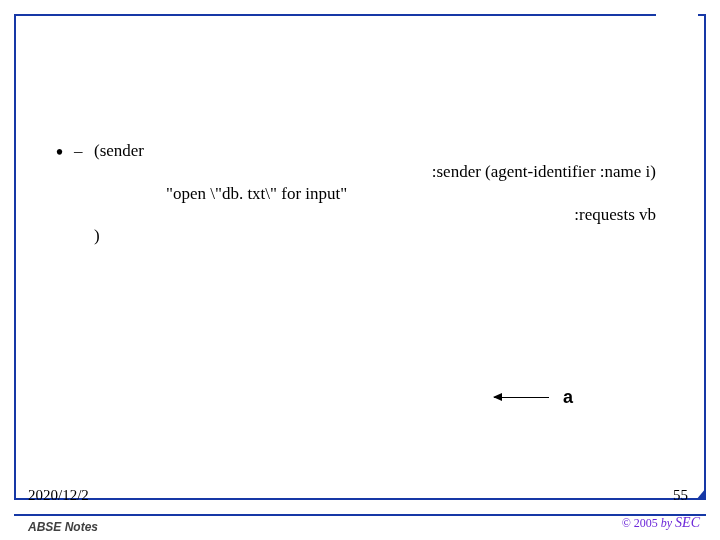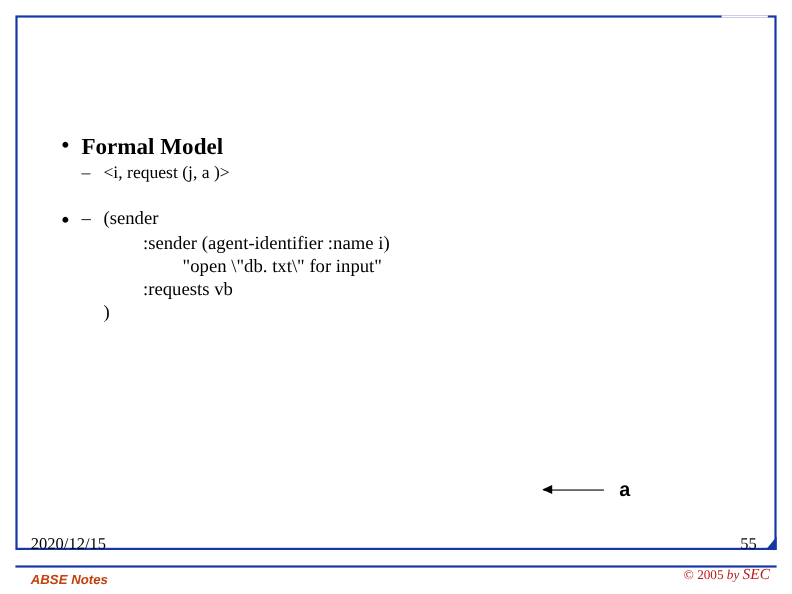--- a/index.html
+++ b/index.html
@@ -58,21 +58,21 @@
   .dash > li::before {
     content: "–";
     position: absolute; left: 0; top: 0;
   }
   .sec1 .dash > li { font-size: 16px; margin-top: 2px; }
   .sec2 { margin-top: 20px; }
   .sec2 .dash.sub1 > li { font-size: 19px; margin-top: 1px; }
   .codeblock { margin-top: 18px; }
   .codeblock .dash > li { font-size: 17px; }
   .cline { display: block; padding-left: 0; }
-  .ind1 { padding-left: 36px; }
+  .ind1 { padding-left: 36px; text-align: right; }
   .ind2 { padding-left: 72px; }
   .arrow-wrap {
     position: absolute;
     left: 420px;
     top: 246px;
     display: flex;
     align-items: center;
     gap: 14px;
   }
   .arrow {
@@ -105,53 +105,45 @@
   }
   .footer .line {
     position: absolute; left: 14px; right: 14px; top: 4px;
     height: 2px; background: #1638a6;
   }
   .footer .notes {
     position: absolute; left: 28px; top: 10px;
     font-family: Arial, sans-serif;
     font-weight: bold; font-style: italic;
     font-size: 12px;
-    color: #c2410c;
+    color: #404040;
   }
   .footer .copy {
     position: absolute; right: 20px; top: 5px;
     font-family: "Times New Roman", serif;
     font-size: 12px;
-    color: #b91c1c;
+    color: #6d28d9;
     margin-left: 18px;
   }
   .footer .copy .sec {
     font-family: "Brush Script MT", cursive;
     font-style: italic;
     font-size: 14px;
   }
 </style>
 </head>
 <body>
 
 <div class="slide">
   <div class="frame">
     <div class="diag"></div>
   </div>
 
   <div class="content">
 
-    <ul class="bull sec1">
-      <li>
-        <span>Formal Model</span>
-        <ul class="dash">
-          <li>&lt;i, request (j, a )&gt;</li>
-        </ul>
-      </li>
-    </ul>
 
     <ul class="bull sec2">
       <li>
 
         <div class="codeblock" style="position:relative;">
           <ul class="dash">
             <li>
               <span class="cline">(sender</span>
               <span class="cline ind1">:sender (agent-identifier :name i)</span>
               <span class="cline ind2">"open \"db. txt\" for input"</span>
@@ -162,21 +154,21 @@
           <div class="arrow-wrap">
             <div class="arrow"></div>
             <span class="arrow-label">a</span>
           </div>
         </div>
       </li>
     </ul>
 
   </div>
 
-  <div class="date">2020/12/15</div>
+  <div class="date">2020/12/2</div>
   <div class="pagenum">55</div>
 
   <div class="footer">
     <div class="line"></div>
     <div class="notes">ABSE Notes</div>
     <div class="copy">
       <span>© 2005</span>
       <em style="font-style:italic;">by</em>
       <span class="sec">SEC</span>
     </div>

